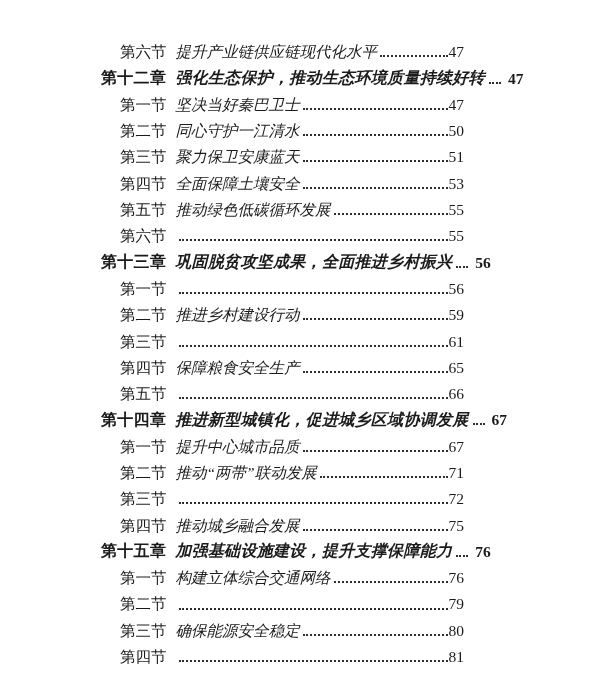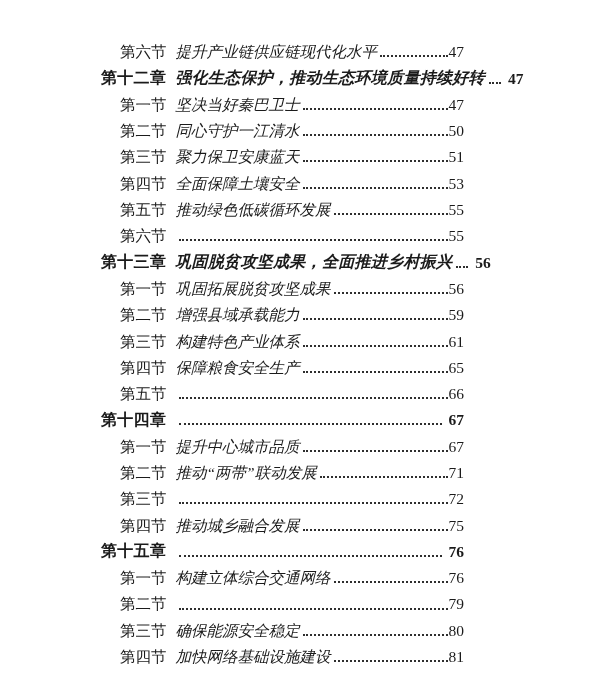--- a/index.html
+++ b/index.html
@@ -115,54 +115,53 @@
 
     <div class="row chapter">
       <span class="no">第十三章</span>
         <span class="t">巩固脱贫攻坚成果，全面推进乡村振兴</span>
       <span class="leader"></span>
       <span class="pg">56</span>
     </div>
 
     <div class="row section">
       <span class="no">第一节</span>
-        <span class="t">巩固拓展脱贫攻坚成果</span>
       <span class="leader"></span>
       <span class="pg">56</span>
     </div>
 
     <div class="row section">
       <span class="no">第二节</span>
-        <span class="t">增强县域承载能力</span>
+        <span class="t">推进乡村建设行动</span>
       <span class="leader"></span>
       <span class="pg">59</span>
     </div>
 
     <div class="row section">
       <span class="no">第三节</span>
-        <span class="t">构建特色产业体系</span>
       <span class="leader"></span>
       <span class="pg">61</span>
     </div>
 
     <div class="row section">
       <span class="no">第四节</span>
         <span class="t">保障粮食安全生产</span>
       <span class="leader"></span>
       <span class="pg">65</span>
     </div>
 
     <div class="row section">
       <span class="no">第五节</span>
       <span class="leader"></span>
       <span class="pg">66</span>
     </div>
 
     <div class="row chapter">
       <span class="no">第十四章</span>
+        <span class="t">推进新型城镇化，促进城乡区域协调发展</span>
       <span class="leader"></span>
       <span class="pg">67</span>
     </div>
 
     <div class="row section">
       <span class="no">第一节</span>
         <span class="t">提升中心城市品质</span>
       <span class="leader"></span>
       <span class="pg">67</span>
     </div>
@@ -182,20 +181,21 @@
 
     <div class="row section">
       <span class="no">第四节</span>
         <span class="t">推动城乡融合发展</span>
       <span class="leader"></span>
       <span class="pg">75</span>
     </div>
 
     <div class="row chapter">
       <span class="no">第十五章</span>
+        <span class="t">加强基础设施建设，提升支撑保障能力</span>
       <span class="leader"></span>
       <span class="pg">76</span>
     </div>
 
     <div class="row section">
       <span class="no">第一节</span>
         <span class="t">构建立体综合交通网络</span>
       <span class="leader"></span>
       <span class="pg">76</span>
     </div>
@@ -208,19 +208,18 @@
 
     <div class="row section">
       <span class="no">第三节</span>
         <span class="t">确保能源安全稳定</span>
       <span class="leader"></span>
       <span class="pg">80</span>
     </div>
 
     <div class="row section">
       <span class="no">第四节</span>
-        <span class="t">加快网络基础设施建设</span>
       <span class="leader"></span>
       <span class="pg">81</span>
     </div>
 
   </div>
 </div>
 
 </body></html>

